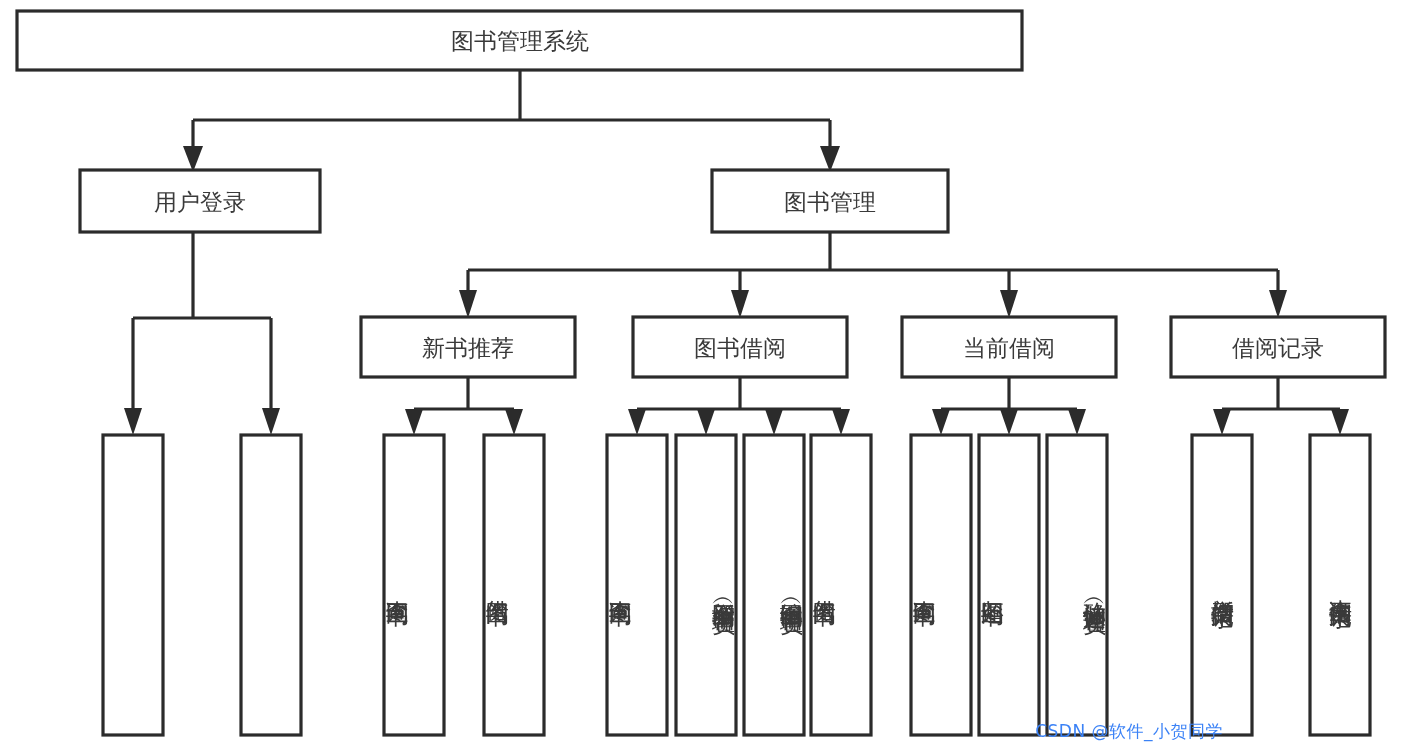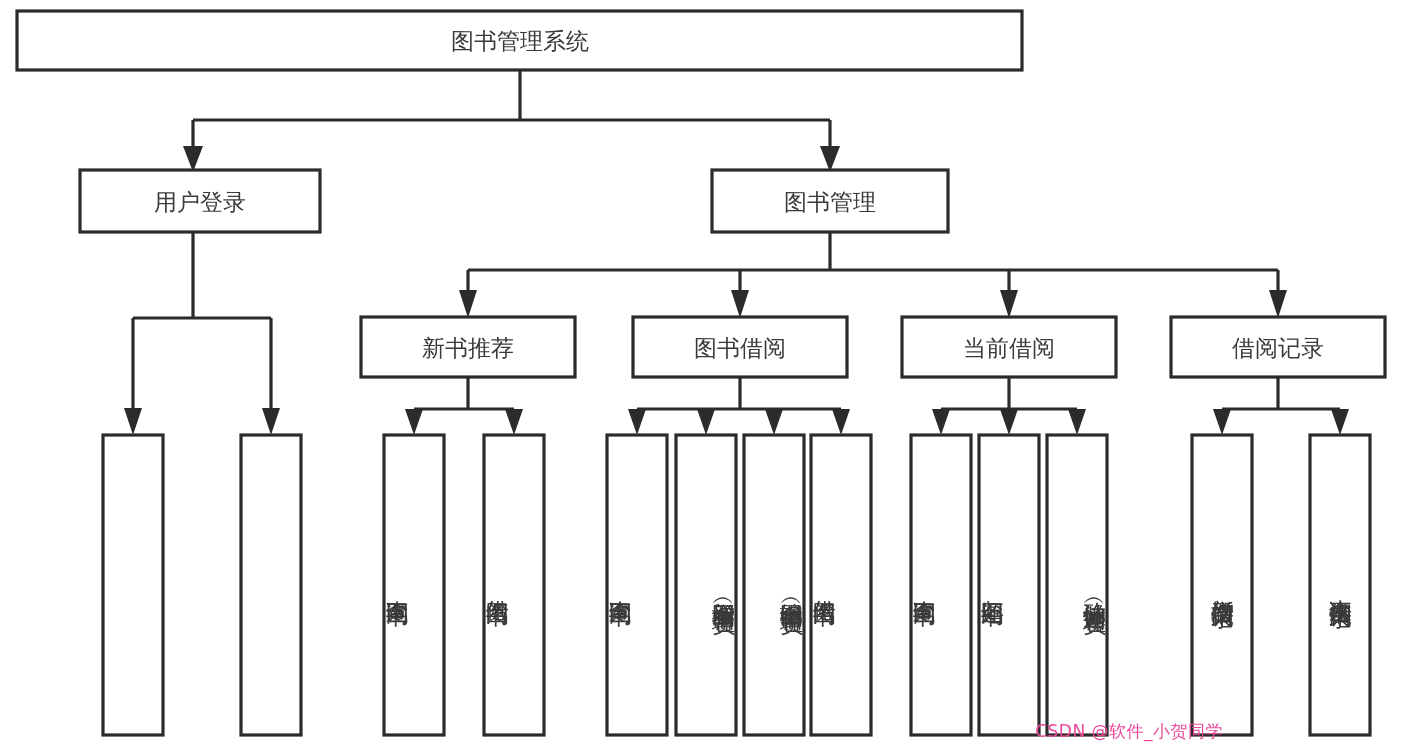--- a/index.html
+++ b/index.html
@@ -8,21 +8,21 @@
   #diagram-root{position:relative;width:1229px;height:747px;background:#ffffff;}
   svg.layer{position:absolute;left:0;top:0;width:1405px;height:747px;}
   .box{fill:#ffffff;stroke:#2b2b2b;stroke-width:3.2;}
   .conn{stroke:#2b2b2b;stroke-width:3.2;fill:none;stroke-linecap:butt;}
   .arrowhead{fill:#2b2b2b;stroke:none;}
   .node-label{fill:#3a3a3a;font-family:"DejaVu Sans","Liberation Sans",sans-serif;
               font-size:23px;text-anchor:middle;dominant-baseline:central;}
   .vlabel{position:absolute;writing-mode:vertical-rl;text-orientation:upright;
           font-size:23px;color:#3a3a3a;line-height:1.12;letter-spacing:1.5px;
           text-align:center;white-space:nowrap;pointer-events:none;}
-  .watermark{position:absolute;right:6px;bottom:4px;font-size:17px;color:#ec4899;
+  .watermark{position:absolute;right:6px;bottom:4px;font-size:17px;color:#3b82f6;
              letter-spacing:.5px;white-space:nowrap;}
 </style>
 </head>
 <body>
 
 <div id="diagram-root">
 
   <svg class="layer" viewBox="0 0 1405 747">
 
     <path class="conn" d="M520,70 L520,120"></path>

